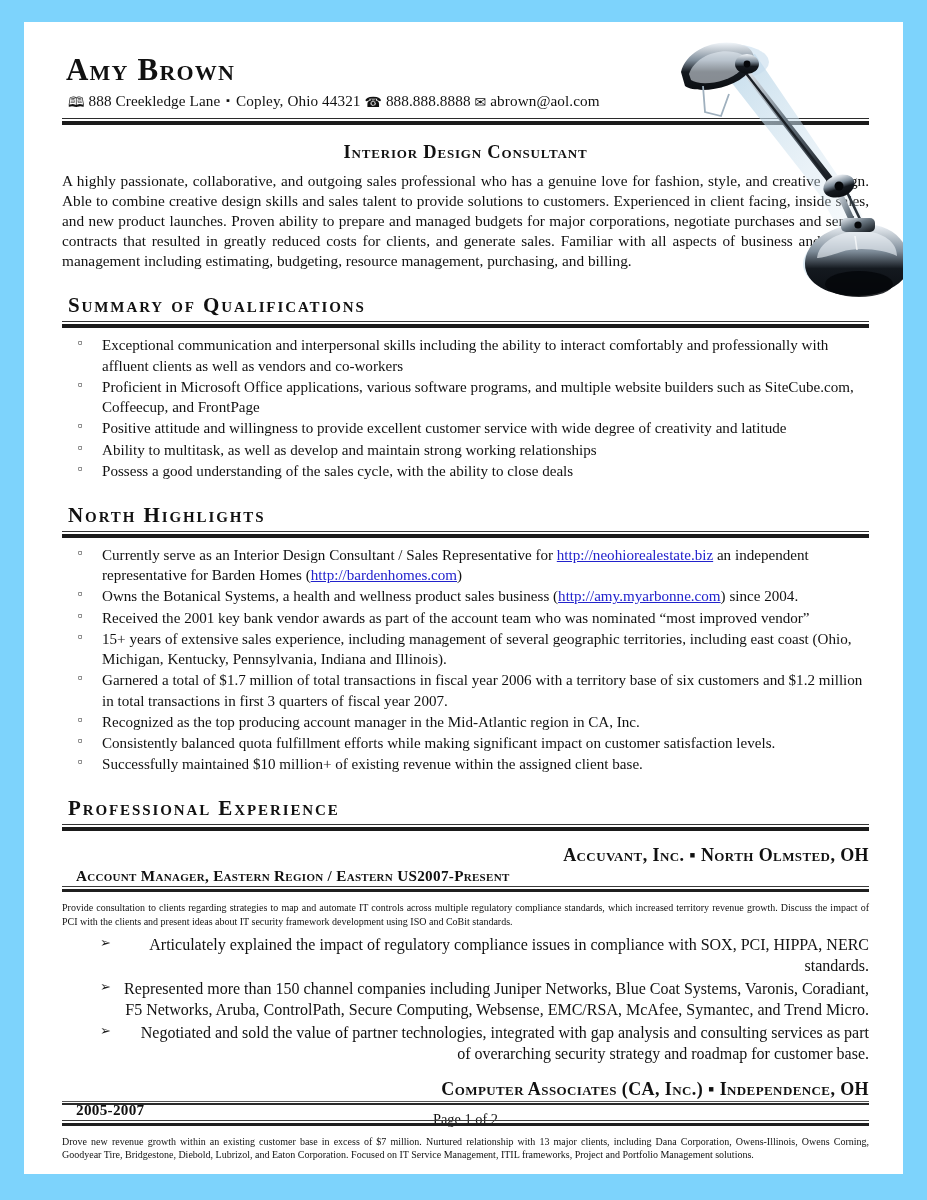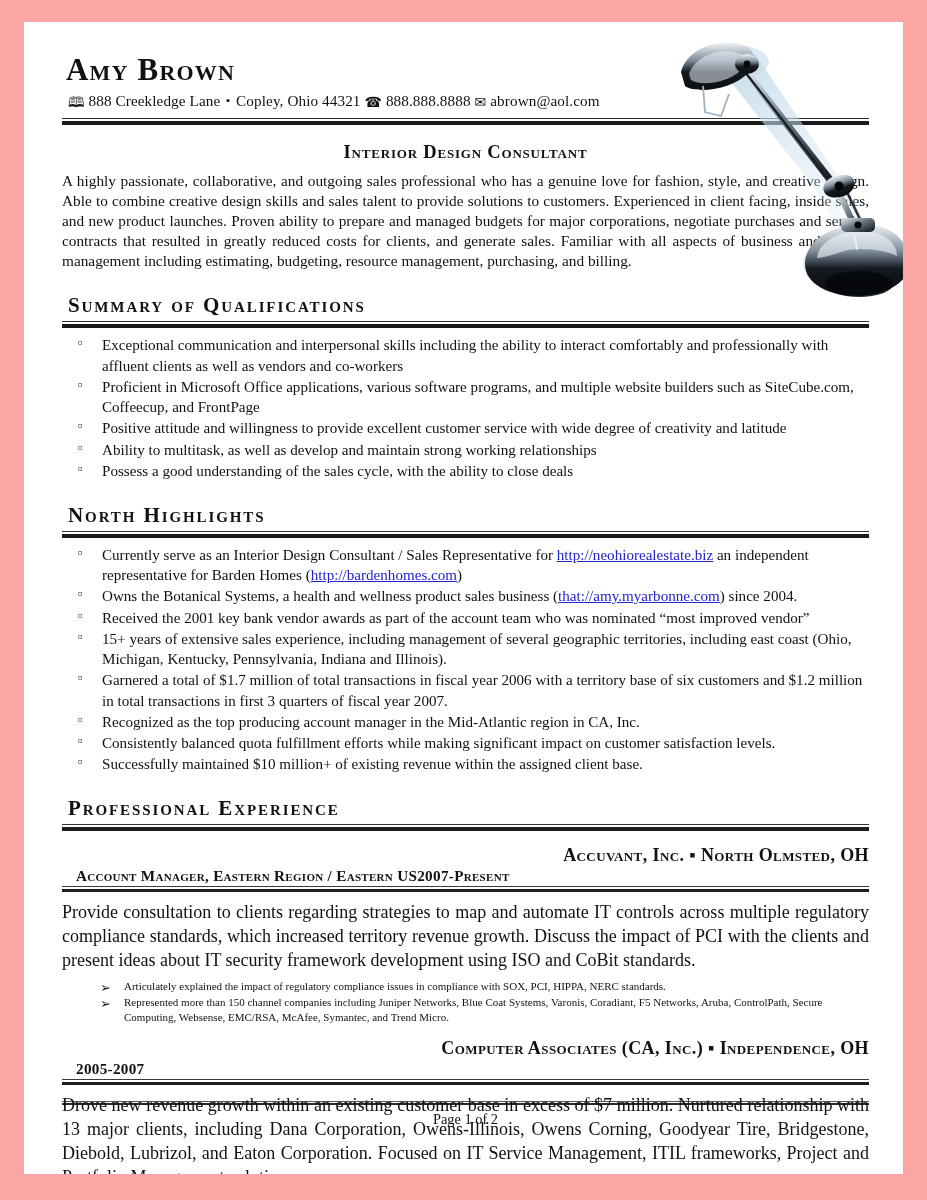--- a/index.html
+++ b/index.html
@@ -4,21 +4,21 @@
 <style>
   html, body {
     margin: 0;
     padding: 0;
     background: #ffffff;
   }
   .page-frame {
     width: 927px;
     height: 1200px;
     box-sizing: border-box;
-    background: #fca5a5;
+    background: #7dd3fc;
     padding: 22px 24px 26px 24px;
     position: relative;
     overflow: hidden;
     font-family: "Liberation Serif", "DejaVu Serif", serif;
   }
   .sheet {
     position: relative;
     width: 100%;
     height: 100%;
     background: #ffffff;
@@ -144,26 +144,27 @@
     position: absolute;
     left: 16px;
     top: -1px;
     font-size: 13px;
     color: #1a1a1a;
   }
   ul.arrow {
     margin-top: 6px;
   }
   ul.arrow > li {
-    font-size: 11px;
+    font-size: 16px;
     line-height: 1.34;
     color: #111;
     padding-left: 62px;
     position: relative;
     margin-bottom: 1px;
+    text-align: right;
   }
   ul.arrow > li::before {
     content: "\27A2";
     position: absolute;
     left: 38px;
     top: 0px;
     font-size: 13px;
     color: #1a1a1a;
   }
   a.reslink {
@@ -202,21 +203,21 @@
     padding-top: 2px;
     margin-top: 1px;
   }
   .exp-rule::after {
     content: "";
     display: block;
     height: 3px;
     background: #1f1f1f;
   }
   .exp-desc {
-    font-size: 18px;
+    font-size: 10px;
     line-height: 1.33;
     text-align: justify;
     color: #111;
     margin: 9px 0 0 0;
   }
 
   
   .footer-wrap {
     position: absolute;
     left: 38px;
@@ -320,21 +321,21 @@
           <li>Ability to multitask, as well as develop and maintain strong working relationships</li>
           <li>Possess a good understanding of the sales cycle, with the ability to close deals</li>
         </ul>
     </div>
 
     <div class="section">
       <div class="section-title">North Highlights</div>
       <div class="section-rule"></div>
       <ul class="sq">
           <li>Currently serve as an Interior Design Consultant / Sales Representative for <a class="reslink" href="#">http://neohiorealestate.biz</a> an independent representative for Barden Homes (<a class="reslink" href="#">http://bardenhomes.com</a>)</li>
-          <li>Owns the Botanical Systems, a health and wellness product sales business (<a class="reslink" href="#">that://amy.myarbonne.com</a>) since 2004.</li>
+          <li>Owns the Botanical Systems, a health and wellness product sales business (<a class="reslink" href="#">http://amy.myarbonne.com</a>) since 2004.</li>
           <li>Received the 2001 key bank vendor awards as part of the account team who was nominated “most improved vendor”</li>
           <li>15+ years of extensive sales experience, including management of several geographic territories, including east coast (Ohio, Michigan, Kentucky, Pennsylvania, Indiana and Illinois).</li>
           <li>Garnered a total of $1.7 million of total transactions in fiscal year 2006 with a territory base of six customers and $1.2 million in total transactions in first 3 quarters of fiscal year 2007.</li>
           <li>Recognized as the top producing account manager in the Mid-Atlantic region in CA, Inc.</li>
           <li>Consistently balanced quota fulfillment efforts while making significant impact on customer satisfaction levels.</li>
           <li>Successfully maintained $10 million+ of existing revenue within the assigned client base.</li>
         </ul>
     </div>
 
     <div class="section">
@@ -345,20 +346,21 @@
             <div class="exp-company">Accuvant, Inc. ▪ North Olmsted, OH</div>
             <div class="exp-row">
               <div class="exp-role">Account Manager, Eastern Region / Eastern US</div>
               <div class="exp-dates">2007-Present</div>
             </div>
             <div class="exp-rule"></div>
             <p class="exp-desc">Provide consultation to clients regarding strategies to map and automate IT controls across multiple regulatory compliance standards, which increased territory revenue growth. Discuss the impact of PCI with the clients and present ideas about IT security framework development using ISO and CoBit standards.</p>
             <ul class="arrow">
               <li>Articulately explained the impact of regulatory compliance issues in compliance with SOX, PCI, HIPPA, NERC standards.</li>
               <li>Represented more than 150 channel companies including Juniper Networks, Blue Coat Systems, Varonis, Coradiant, F5 Networks, Aruba, ControlPath, Secure Computing, Websense, EMC/RSA, McAfee, Symantec, and Trend Micro.</li>
+              <li>Negotiated and sold the value of partner technologies, integrated with gap analysis and consulting services as part of overarching security strategy and roadmap for customer base.</li>
             </ul>
           </div>
           <div class="exp-entry">
             <div class="exp-company">Computer Associates (CA, Inc.) ▪ Independence, OH</div>
             <div class="exp-row">
               <div class="exp-dates">2005-2007</div>
             </div>
             <div class="exp-rule"></div>
             <p class="exp-desc">Drove new revenue growth within an existing customer base in excess of $7 million. Nurtured relationship with 13 major clients, including Dana Corporation, Owens-Illinois, Owens Corning, Goodyear Tire, Bridgestone, Diebold, Lubrizol, and Eaton Corporation. Focused on IT Service Management, ITIL frameworks, Project and Portfolio Management solutions.</p>
           </div>

